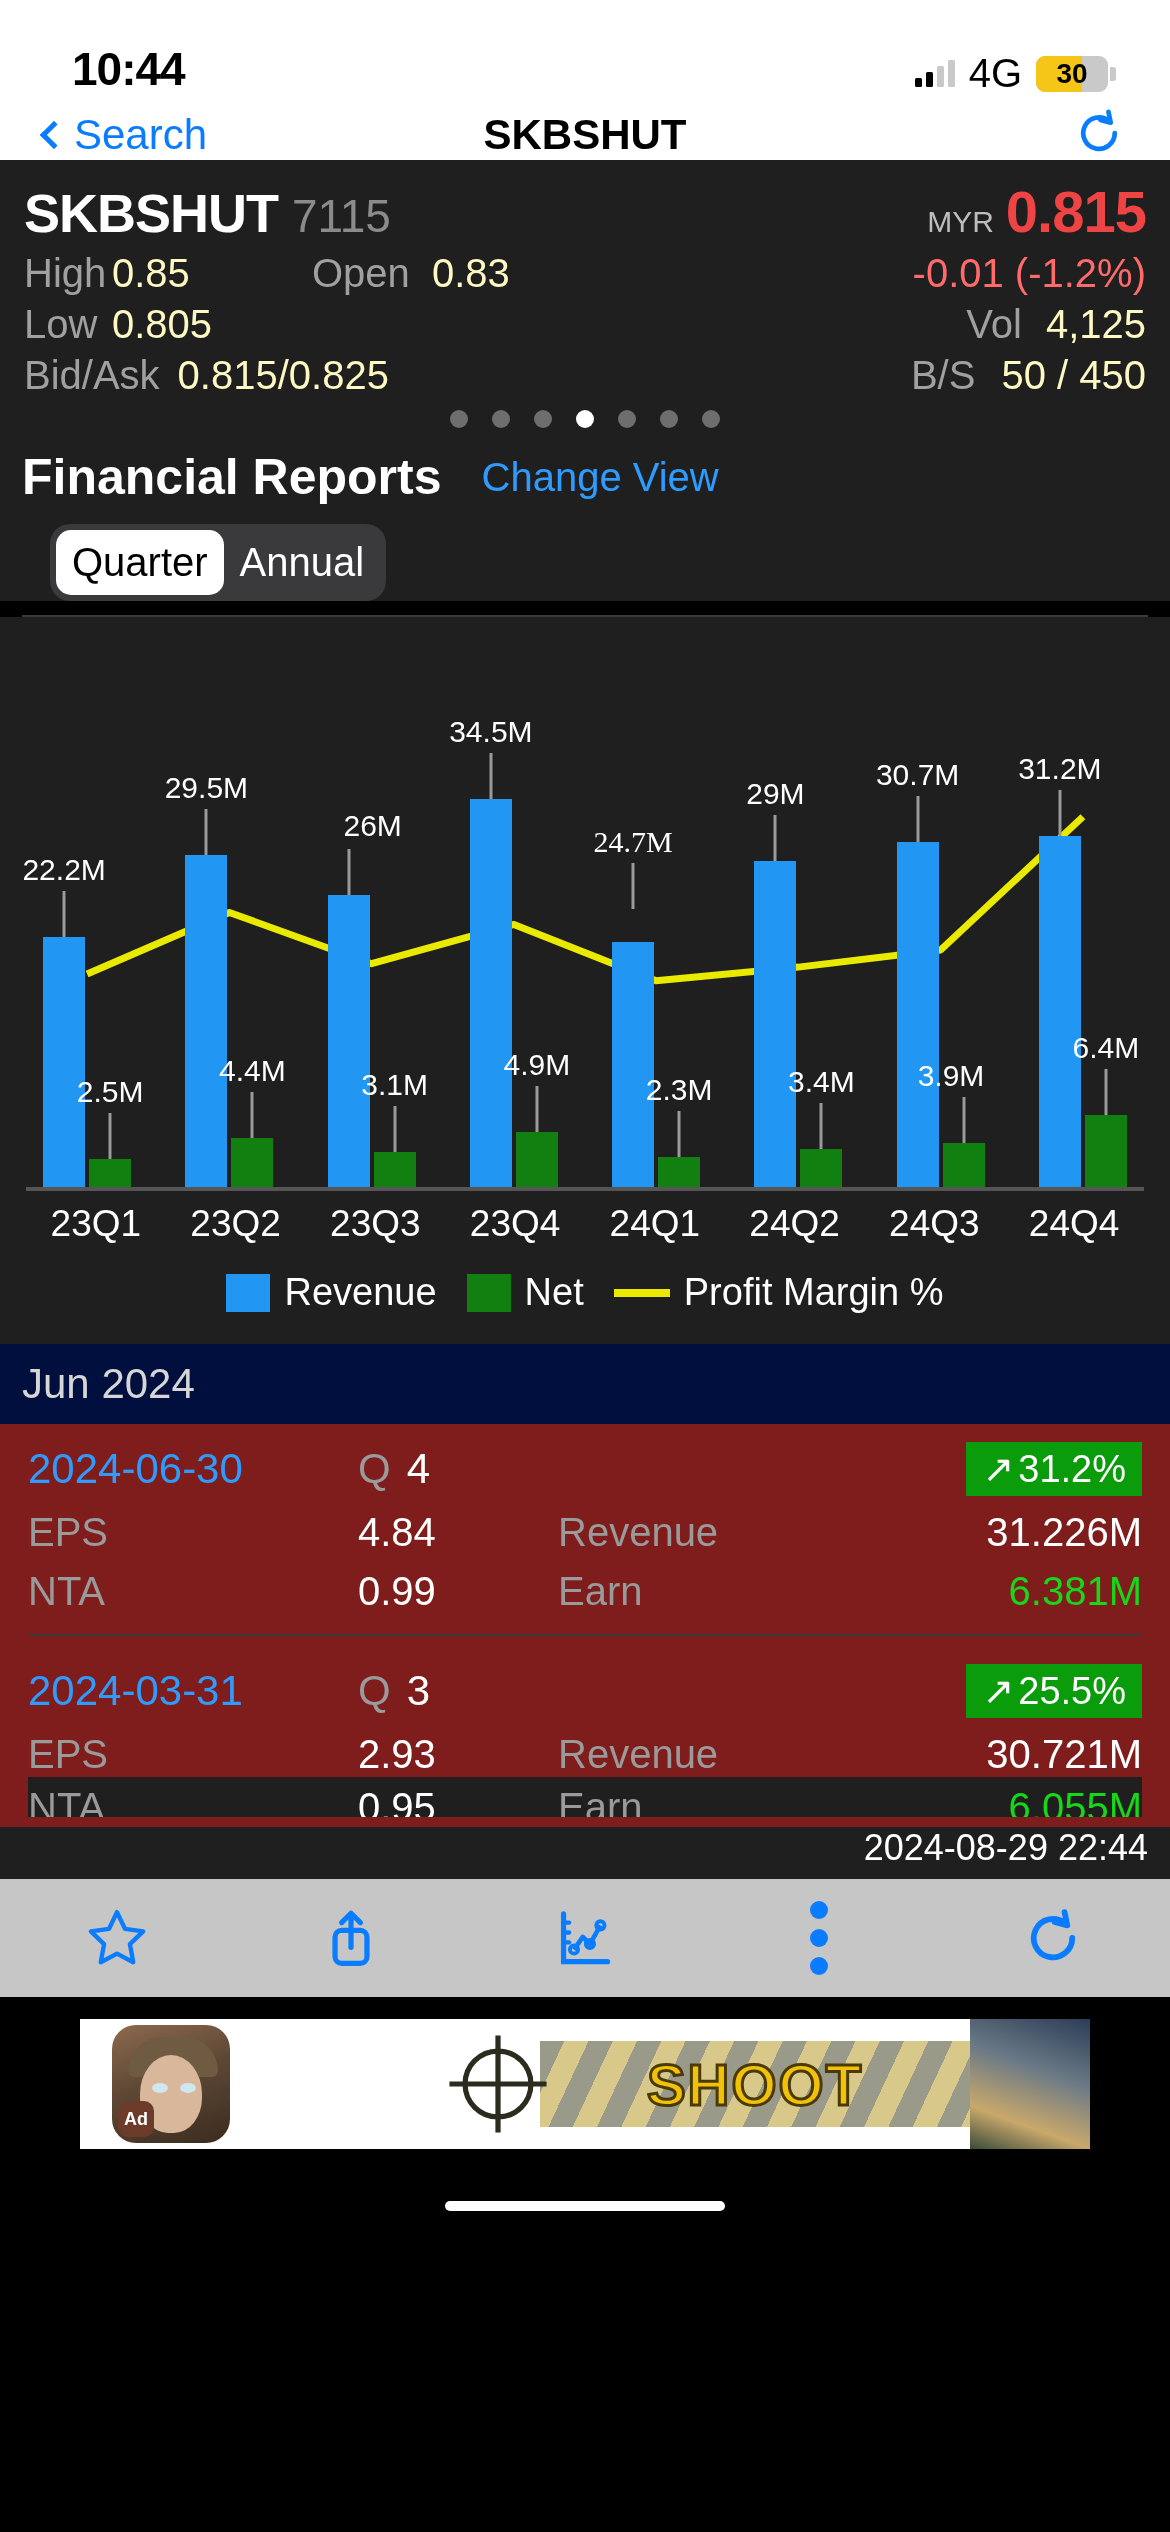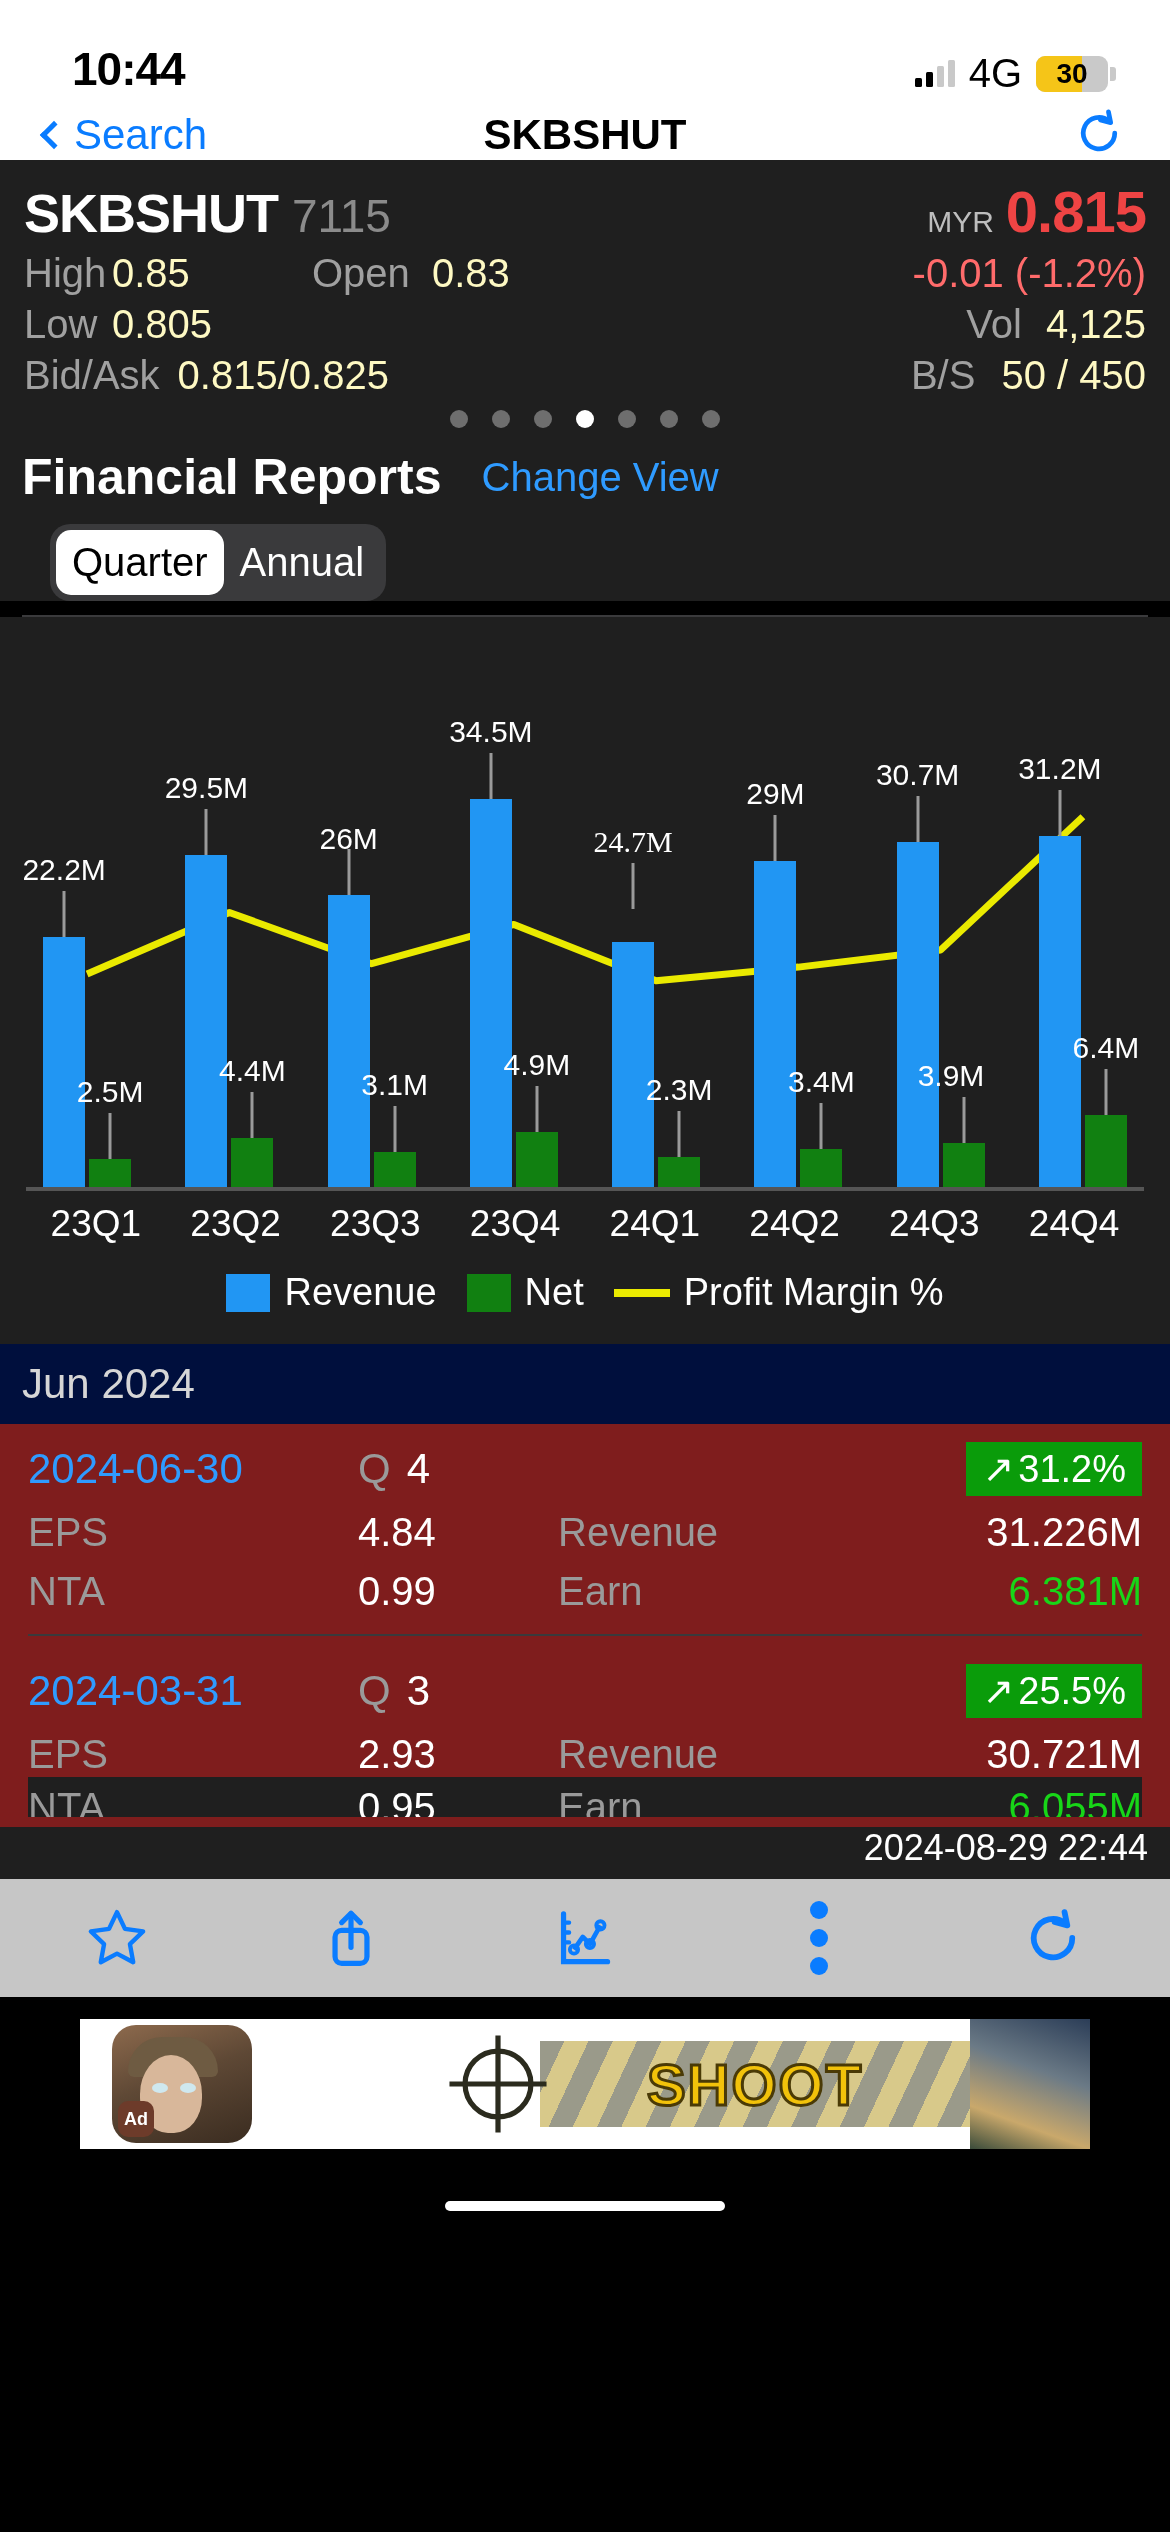--- a/index.html
+++ b/index.html
@@ -114,21 +114,21 @@
   .toolbar { height:118px; background:#c6c6c6; display:flex; align-items:center;
              justify-content:space-around; }
   .tb-btn { display:flex; align-items:center; justify-content:center; width:120px; }
   .dots3 { display:flex; flex-direction:column; gap:10px; }
   .dots3 span { width:18px; height:18px; border-radius:50%; background:#0a7cff; }
 
   
   .ad-wrap { background:#000; padding:22px 0; display:flex; justify-content:center; }
   .ad { width:1010px; height:130px; background:#fff; display:flex; align-items:center;
         overflow:hidden; position:relative; }
-  .ad-thumb { width:140px; height:118px; margin-left:32px; border-radius:24px;
+  .ad-thumb { width:118px; height:118px; margin-left:32px; border-radius:24px;
               position:relative; overflow:hidden;
               background:linear-gradient(160deg,#8d6a4d 0%,#5e4835 45%,#3a2c20 100%); }
   .ad-face { position:absolute; left:28px; top:30px; width:62px; height:78px;
              border-radius:50% 50% 45% 45%; background:#d8b79a; }
   .ad-eye { position:absolute; width:16px; height:10px; border-radius:50%;
             background:#cfe8ef; top:58px; }
   .ad-eye.l { left:40px; } .ad-eye.r { left:68px; }
   .ad-helm { position:absolute; left:16px; top:12px; width:90px; height:40px;
              border-radius:45px 45px 8px 8px; background:#6e5b42; }
   .ad-badge { position:absolute; left:6px; bottom:6px; width:36px; height:36px;
@@ -265,21 +265,21 @@
           <div class="vlabel" style="bottom: 381.875px;">29.5M</div>
         </div>
         <div class="bar net" style="height: 49.5px;">
           <div class="vstem" style="height: 46px; bottom: 49.5px;"></div>
           <div class="vlabel" style="bottom: 99.5px; left: 50%;">4.4M</div>
         </div>
       </div>
       <div class="grp" style="left: 284.5px; width: 142.25px;">
         <div class="bar rev" style="height: 292.5px;">
           <div class="vstem" style="height: 46px; bottom: 292.5px;"></div>
-          <div class="vlabel" style="bottom: 331px;">26M</div>
+          <div class="vlabel" style="bottom: 344px; margin-left: 24px;">26M</div>
         </div>
         <div class="bar net" style="height: 34.875px;">
           <div class="vstem" style="height: 46px; bottom: 34.875px;"></div>
           <div class="vlabel" style="bottom: 84.875px; left: 50%;">3.1M</div>
         </div>
       </div>
       <div class="grp" style="left: 426.75px; width: 142.25px;">
         <div class="bar rev" style="height: 388.125px;">
           <div class="vstem" style="height: 46px; bottom: 388.125px;"></div>
           <div class="vlabel" style="bottom: 438.125px;">34.5M</div>

